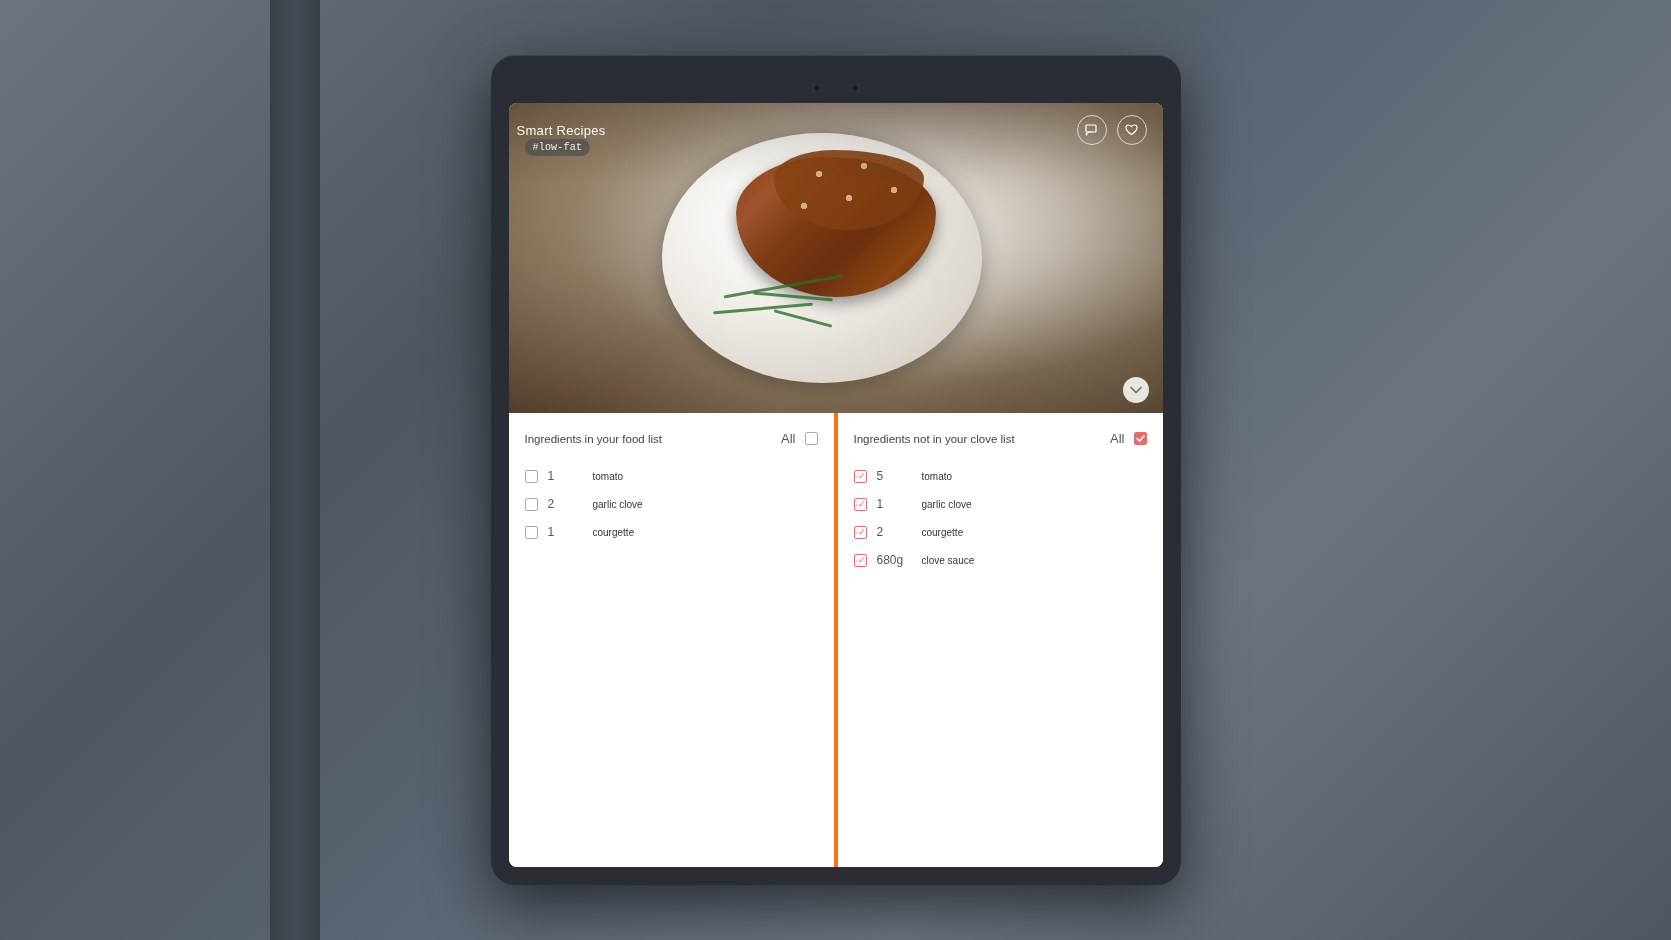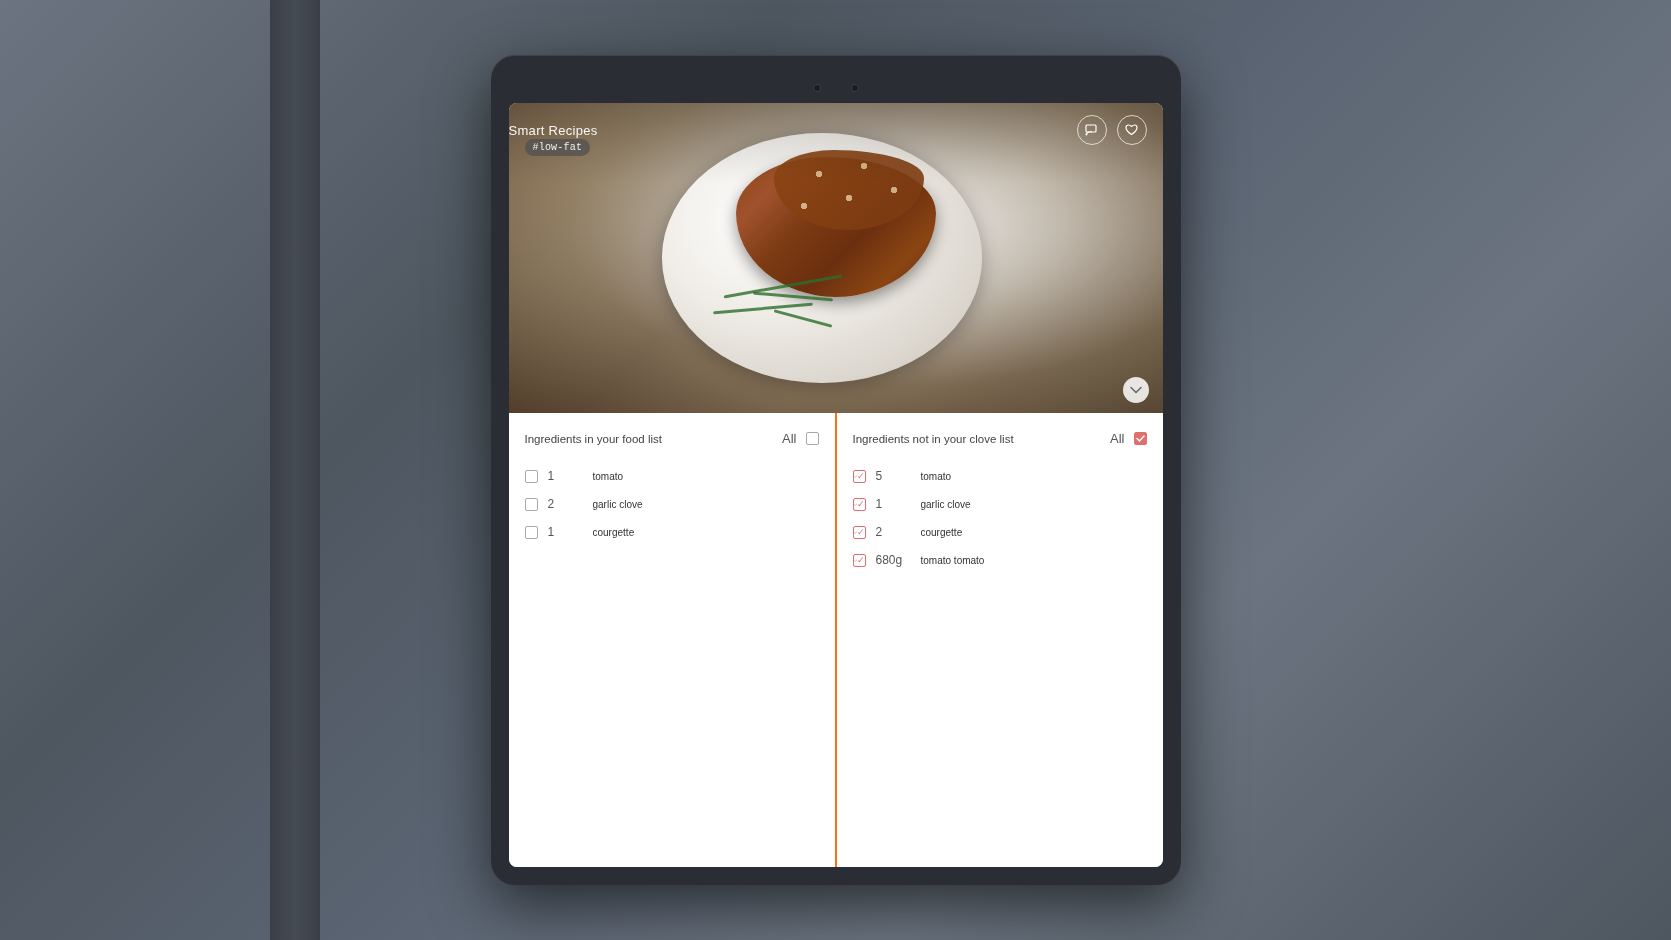--- a/index.html
+++ b/index.html
@@ -158,21 +158,21 @@
       top: 0;
       left: 0;
       right: 0;
       background: linear-gradient(to bottom, rgba(0,0,0,0.15) 0%, transparent 100%);
       height: 80px;
     }
 
     .image-header {
       position: absolute;
       top: 12px;
-      left: 0;
+      left: 8px;
       right: 16px;
       display: flex;
       align-items: center;
       justify-content: space-between;
     }
 
     .app-title {
       color: rgba(255,255,255,0.95);
       font-size: 13px;
       font-weight: 500;
@@ -232,21 +232,21 @@
     .ingredients-area {
       flex: 1;
       background: #ffffff;
       display: flex;
       overflow: hidden;
     }
 
     .ingredients-column {
       flex: 1;
       padding: 18px 16px;
-      border-right: 2px solid #f97316;
+      border-right: 4px solid #f97316;
     }
 
     .ingredients-column:last-child {
       border-right: none;
     }
 
     .col-header {
       display: flex;
       align-items: center;
       justify-content: space-between;
@@ -446,21 +446,21 @@
             <span class="ing-qty">2</span>
             <span class="ing-name">courgette</span>
           </div>
           <div class="ingredient-row">
             <div class="ing-checkbox checked">
               <svg width="9" height="7" viewBox="0 0 9 7" fill="none">
                   <path d="M1 3.5 L3.5 6 L8 1" stroke="#e07070" stroke-width="1.4" stroke-linecap="round"></path>
                 </svg>
             </div>
             <span class="ing-qty">680g</span>
-            <span class="ing-name">tomato tomato</span>
+            <span class="ing-name">clove sauce</span>
           </div>
         </div>
       </div>
 
     </div>
 
   </div>
 </div>
 
 </body></html>

